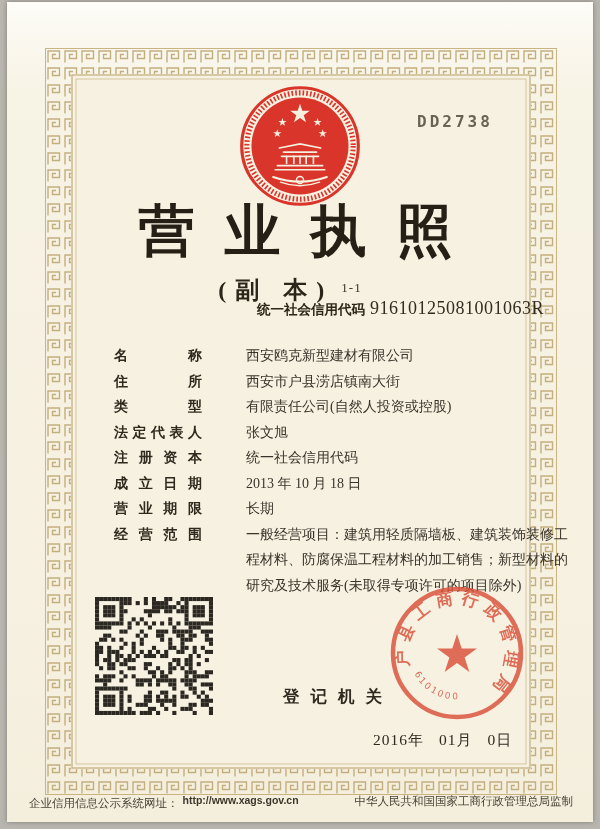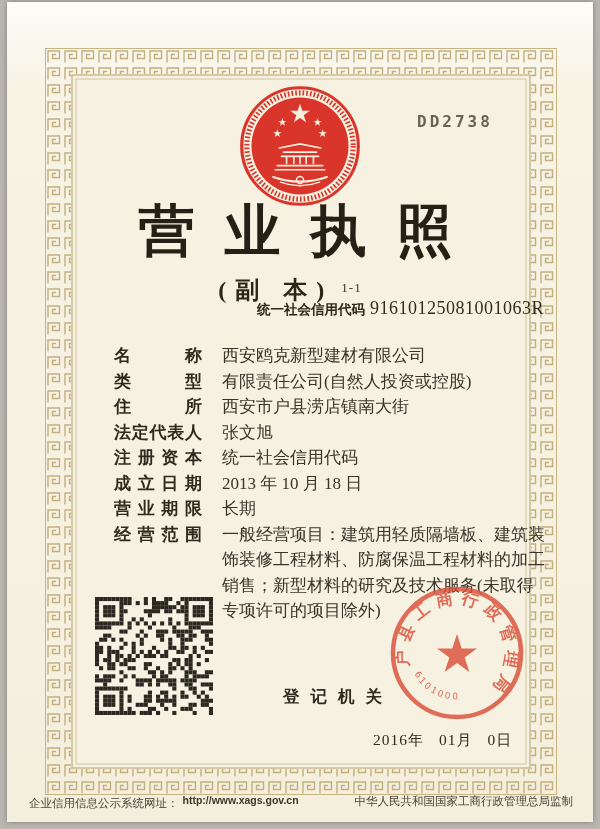--- a/index.html
+++ b/index.html
@@ -15,21 +15,21 @@
   .title{position:absolute;left:0;top:192px;width:586px;text-align:center;
          font-size:56px;font-weight:900;letter-spacing:30px;padding-left:21px;box-sizing:border-box;
          color:#261f15;}
   .subtitle-row{position:absolute;left:0;top:272px;width:586px;text-align:center;transform:translateX(-10px);}
   .subtitle{font-size:24px;font-weight:600;letter-spacing:9px;color:#2c2519;text-align:right;}
   .copy-no{font-size:13px;color:#3b342a;vertical-align:6px;margin-left:8px;letter-spacing:1px;}
   .credit-line{position:absolute;left:250px;top:296px;font-size:13.5px;white-space:nowrap;}
   .credit-label{font-weight:700;color:#2e2719;}
   .credit-code{font-size:18px;margin-left:5px;letter-spacing:.5px;color:#332c20;}
   .fields{position:absolute;left:107px;top:341px;}
-  .frow{display:flex;line-height:25.5px;font-size:17px;}
+  .frow{display:flex;line-height:25.5px;font-size:14px;gap:24px;}
   .flabel{width:88px;display:inline-block;text-align:justify;text-align-last:justify;
           font-weight:600;color:#302a1e;flex:none;}
   .fvalue{margin-left:20px;width:324px;color:#3a332a;}
   .qr{position:absolute;left:88px;top:595px;}
   .seal{position:absolute;left:375px;top:576px;}
   .registrar{position:absolute;left:276px;top:684px;font-size:16.5px;font-weight:600;
              letter-spacing:11px;color:#2f2920;}
   .date-row{position:absolute;left:366px;top:729px;font-size:15px;color:#2f2920;white-space:nowrap;}
   .date-row .num{font-size:15.5px;letter-spacing:1px;}
   .date-gap{display:inline-block;width:16px;}
@@ -94,26 +94,26 @@
     <div class="credit-line">
       <span class="credit-label">统一社会信用代码</span><span class="credit-code">91610125081001063R</span>
     </div>
 
     <div class="fields">
       <div class="frow">
         <span class="flabel">名称</span>
         <span class="fvalue">西安鸥克新型建材有限公司</span>
       </div>
       <div class="frow">
+        <span class="flabel">住所</span>
+        <span class="fvalue">西安市户县涝店镇南大街</span>
+      </div>
+      <div class="frow">
         <span class="flabel">类型</span>
         <span class="fvalue">有限责任公司(自然人投资或控股)</span>
-      </div>
-      <div class="frow">
-        <span class="flabel">住所</span>
-        <span class="fvalue">西安市户县涝店镇南大街</span>
       </div>
       <div class="frow">
         <span class="flabel">法定代表人</span>
         <span class="fvalue">张文旭</span>
       </div>
       <div class="frow">
         <span class="flabel">注册资本</span>
         <span class="fvalue">统一社会信用代码</span>
       </div>
       <div class="frow">

